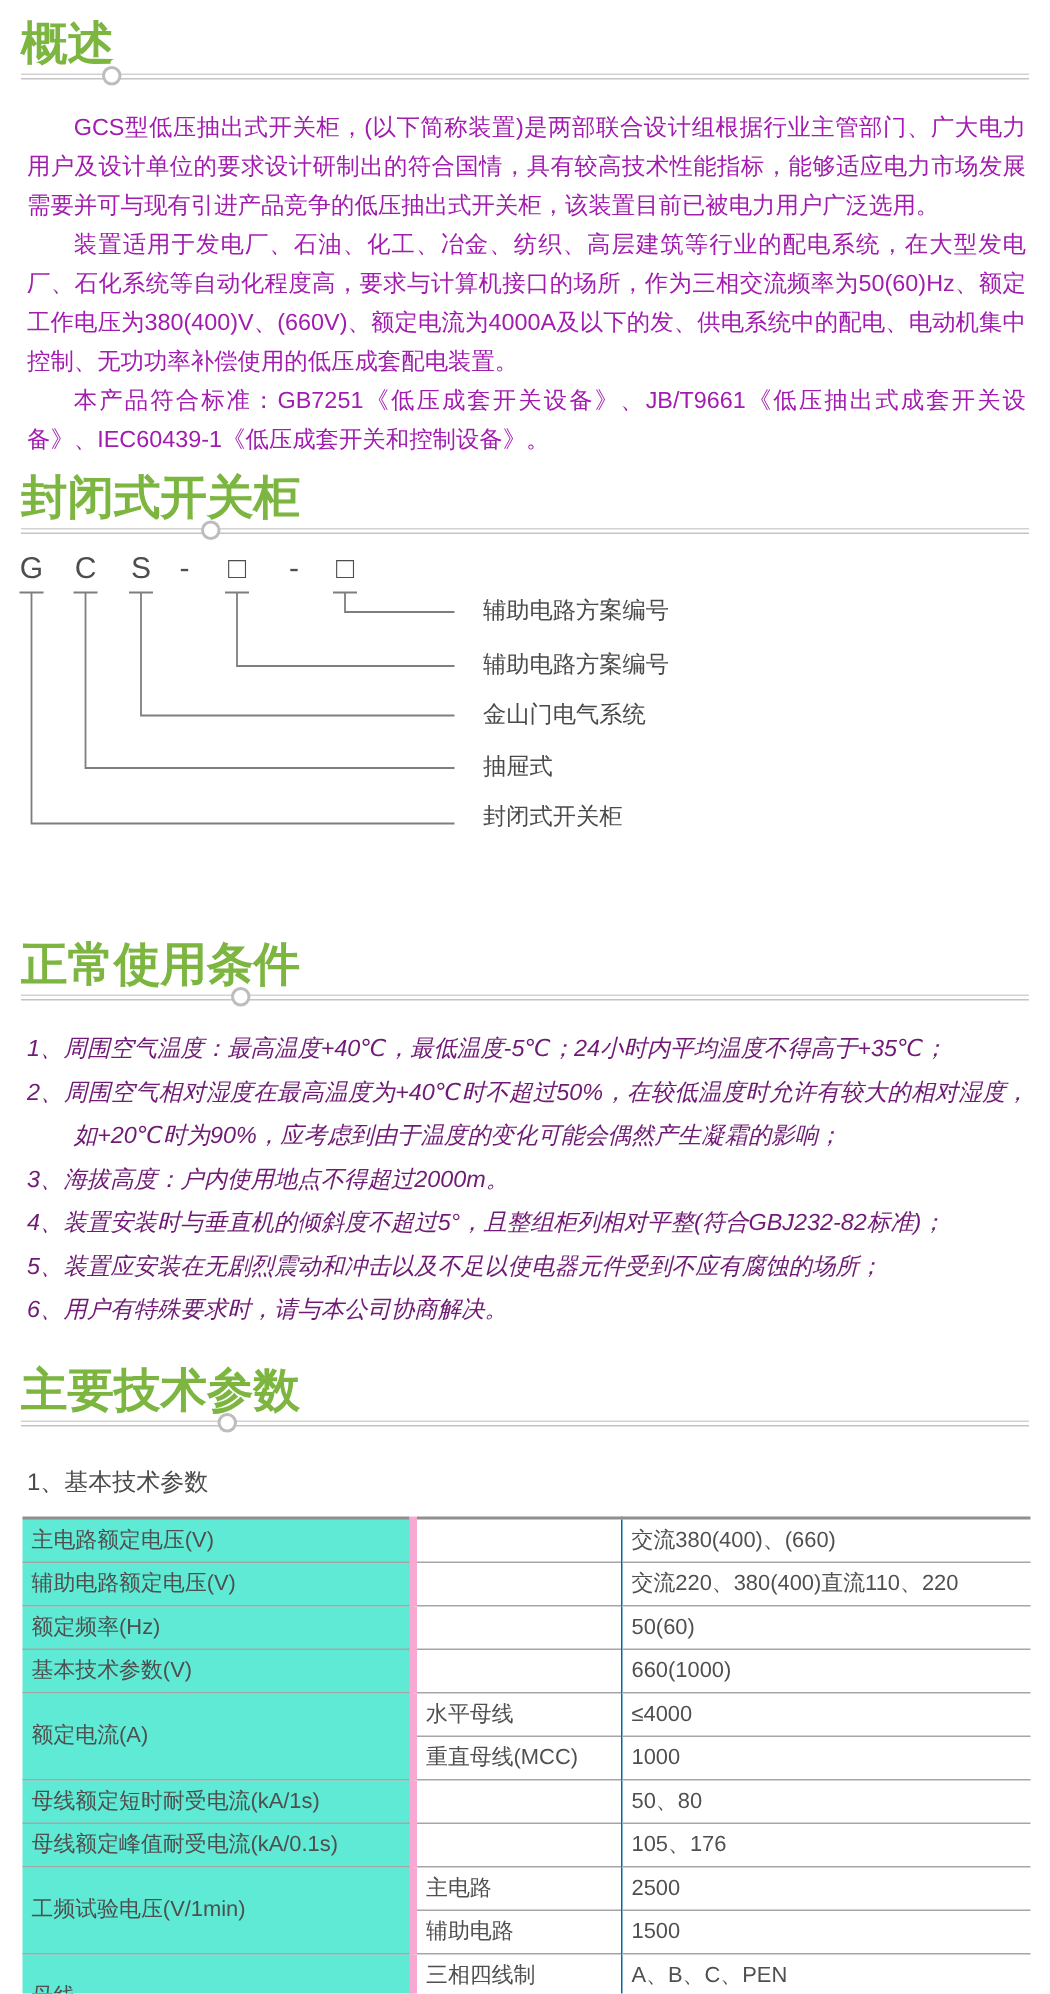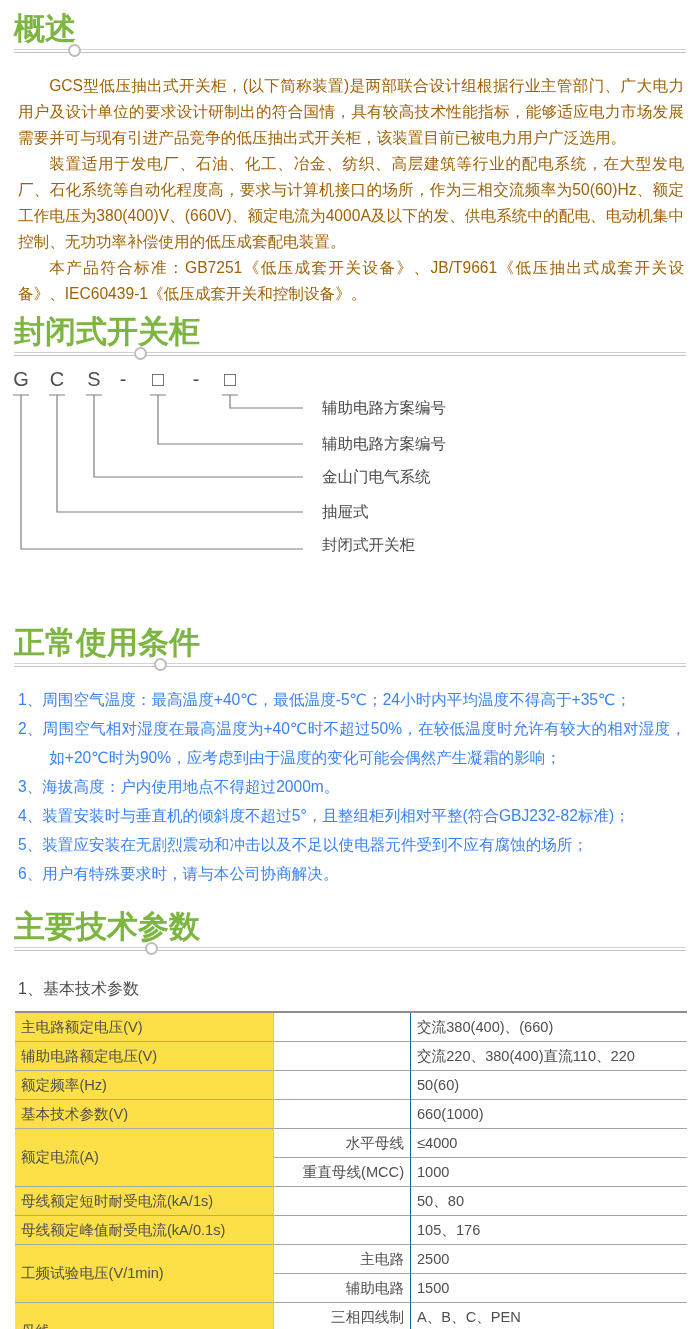--- a/index.html
+++ b/index.html
@@ -21,56 +21,56 @@
     border-top:1px solid #d2d2d2;border-bottom:1px solid #c4c4c4;
   }
   .knob{
     position:absolute;top:-6px;width:9px;height:9px;border-radius:50%;
     border:2px solid #bdbdbd;background:#ffffff;
   }
 
   
   .paras{margin:20px 16px 0 18px;}
   .paras p{
-    margin:0;font-size:15.6px;line-height:26px;color:#a16207;
+    margin:0;font-size:15.6px;line-height:26px;color:#a21caf;
     text-indent:2em;text-align:justify;
   }
 
   
   .diagram{position:relative;width:700px;height:246px;margin-top:12px;}
   .diagram svg{position:absolute;left:0;top:0;}
   .code-seg{
     position:absolute;top:0;transform:translateX(-50%);
     font-size:20px;color:#4e4e4e;line-height:22px;
   }
   .diag-label{
     position:absolute;left:322px;font-size:15.5px;color:#4a4a4a;
     line-height:20px;white-space:nowrap;
   }
 
   
   .cond-list{margin:18px 14px 0 18px;}
   .cond-item{
-    font-size:15.6px;line-height:29px;color:#3b82f6;
-    padding-left:2em;text-indent:-2em;text-align:justify;
+    font-size:15.6px;line-height:29px;color:#701a75;
+    padding-left:2em;text-indent:-2em;text-align:justify;font-style:italic;
   }
 
   
   .sub-title{margin:26px 0 0 18px;font-size:16px;color:#4a4a4a;line-height:24px;}
   table.params{
     margin:10px 0 0 15px;width:672px;border-collapse:collapse;
     font-size:14.6px;color:#4f4f4f;
     border-top:2px solid #8f8f8f;border-bottom:2px solid #8f8f8f;
   }
   table.params td{
     border-top:1px solid #a6a6a6;
     padding:4px 6px;height:20px;line-height:19px;
   }
-  td.c1{background:#fde047;width:246px;padding-left:32px;}
-  td.c2{width:124px;text-align:right;border-left:1px solid #f9a8d4;}
+  td.c1{background:#5eead4;width:246px;padding-left:32px;}
+  td.c2{width:124px;text-align:left;border-left:5px solid #f9a8d4;}
   td.c3{padding-left:26px;border-left:1px solid #0369a1;}
 </style>
 </head>
 <body>
 
 <div class="page">
 
   <div class="sec">
     <h2 class="sec-title">概述</h2>
     <div class="rule">

